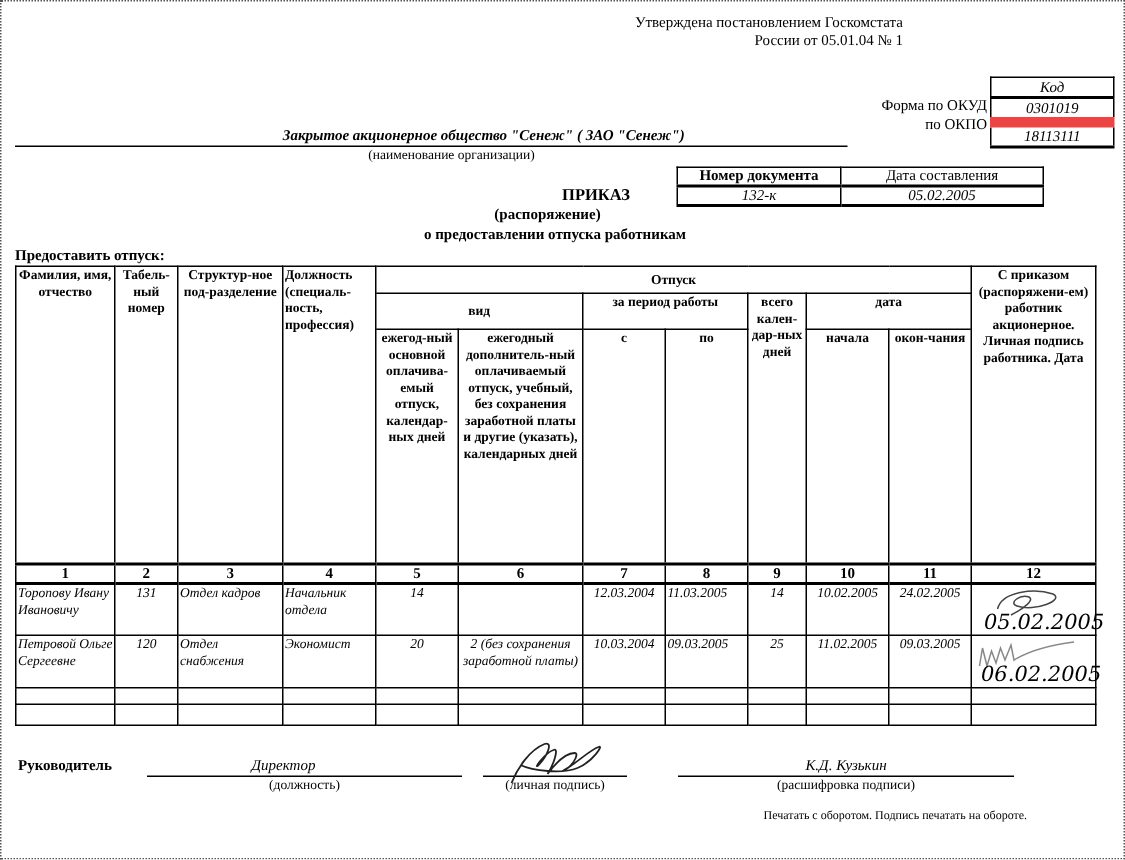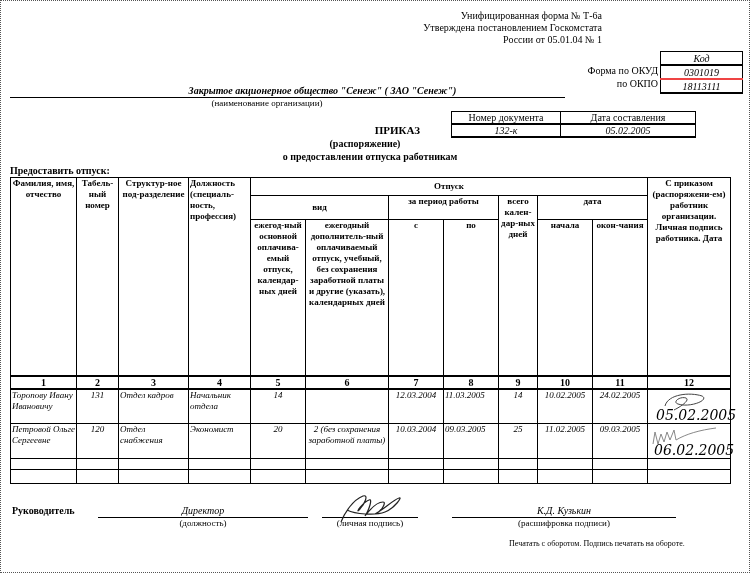--- a/index.html
+++ b/index.html
@@ -39,50 +39,49 @@
 
   .sig-line { border-top: 1px solid #000; position: absolute; }
   .sig-script { font-family: "DejaVu Serif", serif; font-style: italic; }
 </style>
 </head>
 <body>
 
 <div class="frame"></div>
 
 <div class="abs hdr">
-  <div>Унифицированная форма № Т-6а</div>
   <div>Утверждена постановлением Госкомстата</div>
   <div>России от 05.01.04 № 1</div>
 </div>
 
 <div class="abs codelbl" style="top:64px;">Форма по ОКУД</div>
 <div class="abs codelbl" style="top:77px;">по ОКПО</div>
 
 <table class="abs codebox">
   <tbody>
       <tr>
         <td>Код</td>
       </tr>
   <tr>
         <td style="border-top:2px solid #000000;">0301019</td>
       </tr>
   <tr>
-        <td class="it" style="border-top:2px solid #ef4444;border-bottom:2px solid #000;">18113111</td>
+        <td class="it" style="border-top:7px solid #ef4444;border-bottom:2px solid #000;">18113111</td>
       </tr>
 </tbody>
   </table>
 
 <div class="abs it b c" style="left:10px;top:85px;width:555px;font-size:10px;line-height:12px;padding-left:70px;box-sizing:border-box;">Закрытое акционерное общество "Сенеж" ( ЗАО "Сенеж")</div>
 <div class="abs orgline"></div>
-<div class="abs c f9" style="left:182px;top:98px;width:170px;">(наименование организации)</div>
+<div class="abs c f9" style="left:216px;top:98px;width:170px;">(наименование организации)</div>
 
 <table class="abs docnum">
   <tbody>
       <tr>
-    <td style="width:108px;">Номер документа</td>
+    <td style="width:108px;font-weight:bold;">Номер документа</td>
     <td style="width:134px;">Дата составления</td>
   </tr>
   <tr>
     <td class="it" style="border-top:2px solid #000;border-bottom:2px solid #000;">132-к</td>
     <td class="it" style="border-top:2px solid #000;border-bottom:2px solid #000;">05.02.2005</td>
   </tr>
 </tbody>
   </table>
 
 <div class="abs b r" style="left:300px;top:124px;width:120px;font-size:11px;line-height:13px;">ПРИКАЗ</div>
@@ -106,21 +105,21 @@
       <col style="width:55px">
       <col style="width:83px">
   </colgroup>
   <tbody>
       <tr style="height:18px;">
     <td class="h" rowspan="3">Фамилия, имя, отчество</td>
     <td class="h" rowspan="3">Табель-ный номер</td>
     <td class="h" rowspan="3">Структур-ное под-разделение</td>
     <td class="h" rowspan="3" style="text-align:left;">Должность (специаль-ность, профессия)</td>
     <td class="h" colspan="7" style="vertical-align:middle;">Отпуск</td>
-    <td class="h" rowspan="3">С приказом (распоряжени-ем) работник организации. Личная подпись работника. Дата</td>
+    <td class="h" rowspan="3">С приказом (распоряжени-ем) работник акционерное. Личная подпись работника. Дата</td>
   </tr>
   <tr style="height:24px;">
     <td class="h" colspan="2" style="vertical-align:middle;font-weight:bold;">вид</td>
     <td class="h" colspan="2">за период работы</td>
     <td class="h" rowspan="2">всего кален-дар-ных дней</td>
     <td class="h" colspan="2">дата</td>
   </tr>
   <tr style="height:156px;">
     <td class="h">ежегод-ный основной оплачива-емый отпуск, календар-ных дней</td>
     <td class="h">ежегодный дополнитель-ный оплачиваемый отпуск, учебный, без сохранения заработной платы и другие (указать), календарных дней</td>
@@ -207,21 +206,21 @@
     <td></td>
         <td></td>
         <td></td>
         <td></td>
   </tr>
 </tbody>
   </table>
 
 <div class="abs b" style="left:12px;top:505px;font-size:10px;line-height:12px;">Руководитель</div>
 
-<div class="abs it c" style="left:98px;top:505px;width:210px;font-size:10px;line-height:12px;">Директор</div>
+<div class="abs it c" style="left:84px;top:505px;width:210px;font-size:10px;line-height:12px;">Директор</div>
 <div class="sig-line" style="left:98px;top:517px;width:210px;"></div>
 <div class="abs c f9" style="left:98px;top:518px;width:210px;">(должность)</div>
 
 <div class="sig-line" style="left:322px;top:517px;width:96px;"></div>
 <div class="abs c f9" style="left:322px;top:518px;width:96px;">(личная подпись)</div>
 <svg class="abs" width="70" height="36" style="left:335px;top:492px;">
   <path d="M6,30 C10,20 18,8 28,4 C34,2 30,12 24,18 C20,22 28,10 34,8 C38,6 34,18 30,24 C36,16 42,10 48,10 C52,10 46,20 40,22 C48,18 58,8 64,6 C68,4 60,16 50,20 C40,24 20,22 12,18" fill="none" stroke="#222" stroke-width="1.2"></path>
 </svg>
 
 <div class="abs it c" style="left:452px;top:505px;width:224px;font-size:10px;line-height:12px;">К.Д. Кузькин</div>

